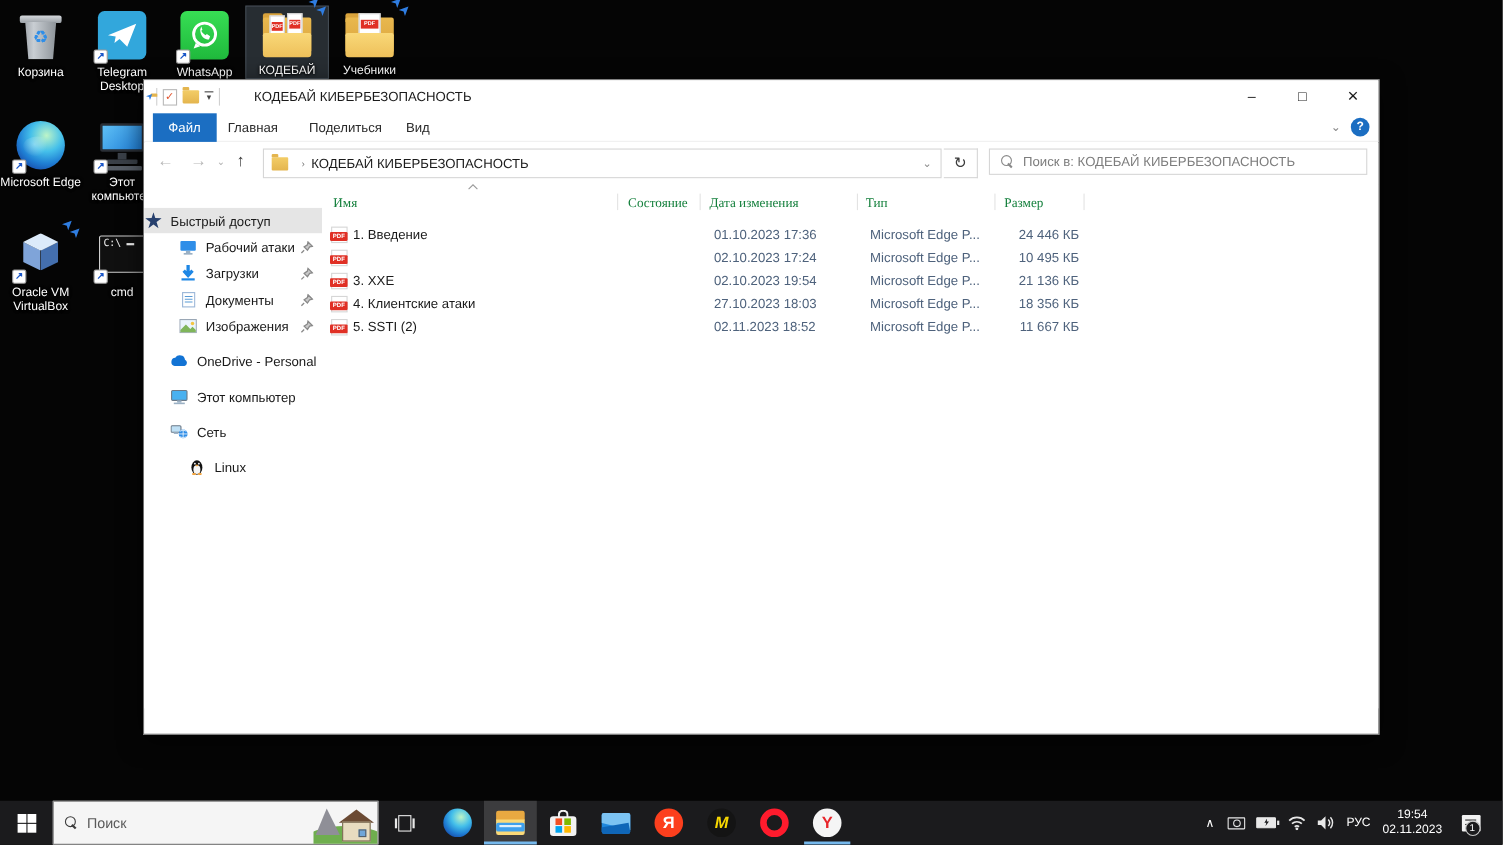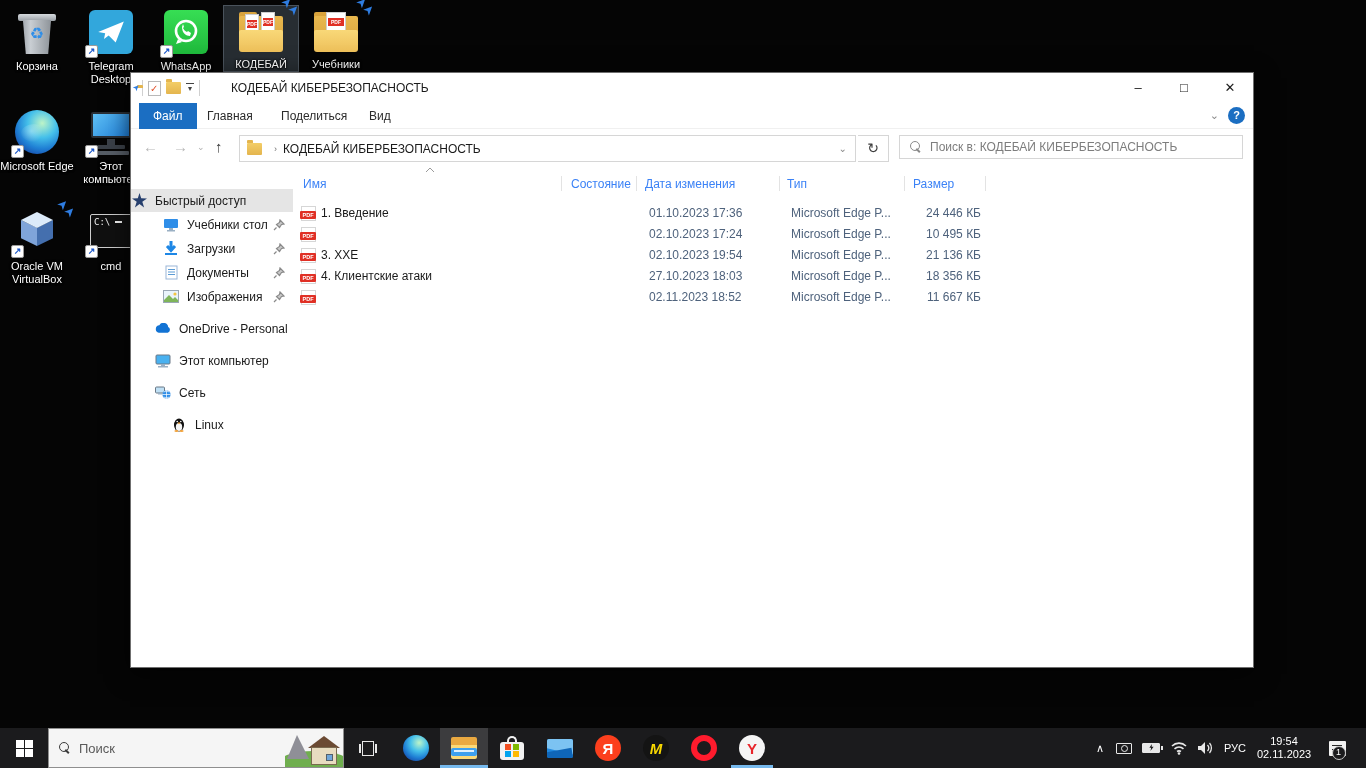--- a/index.html
+++ b/index.html
@@ -83,21 +83,21 @@
   
   #sidebar { position:absolute; left:0; top:95px; width:162px; bottom:23px; background:#fff; overflow:hidden; }
   .srow { position:absolute; left:0; width:162px; height:23px; display:flex; align-items:center; font-size:12px; color:#1a1a1a; }
   .srow.sel { background:#e5e5e5; }
   .sico { width:16px; height:16px; margin-right:8px; flex:0 0 16px; display:inline-flex; align-items:center; justify-content:center; }
   .pin { margin-left:auto; margin-right:8px; width:12px; height:12px; }
   .pin svg { display:block; }
 
   
   #filelist { position:absolute; left:162px; top:95px; right:0; bottom:23px; background:#fff; }
-  .hcell { position:absolute; top:5px; height:22px; line-height:22px; font-size:12px; color:#3b82f6; }
+  .hcell { position:absolute; top:5px; height:22px; line-height:22px; font-size:12px; color:#15803d;font-family:Liberation Serif, serif; }
   .hsep { position:absolute; top:8px; width:1px; height:15px; background:#e3e3e3; }
   .sortmark { position:absolute; left:132px; top:-3px; width:10px; height:8px; color:#7a7a7a; font-size:9px; }
   .frow { position:absolute; left:4px; right:6px; height:21px; }
   .fcell { position:absolute; top:0; height:21px; line-height:21px; font-size:12px; white-space:nowrap; overflow:hidden; }
   .c-name { left:24px; width:240px; color:#1a1a1a; }
   .c-date { left:352px; width:130px; color:#4e627c; }
   .c-type { left:494px; width:112px; color:#4e627c; }
   .c-size { left:572px; width:112px; text-align:right; color:#4e627c; }
   .pdf16 { position:absolute; left:4px; top:3px; width:15px; height:15px; background:#fff; border:1px solid #d6d6d6; }
   .pdf16 .pdfb { position:absolute; left:-2px; top:4px; width:16px; height:8px; background:#e03025; color:#fff; font-size:5.5px; font-weight:bold; text-align:center; line-height:8px; border-radius:1px; }
@@ -348,21 +348,21 @@
         <span class="slabel">Быстрый доступ</span>
       </div>
       <div class="srow" style="top:45px;padding-left:32px">
         <span class="sico">
             <svg width="16" height="14" viewBox="0 0 16 14">
               <rect x="1" y="1" width="14" height="9" rx="1" fill="#2f8ee8"></rect>
               <rect x="6" y="10" width="4" height="2" fill="#9ab0c4"></rect>
               <rect x="4" y="12" width="8" height="1.5" fill="#9ab0c4"></rect>
             </svg>
           </span>
-        <span class="slabel">Учебники стол</span>
+        <span class="slabel">Рабочий атаки</span>
         <span class="pin">
             <svg width="12" height="12" viewBox="0 0 12 12">
               <path d="M7 1 L11 5 L8.5 5.5 L6.5 8.5 L3.5 5.5 L6.5 3.5 Z M3.5 8.5 L1 11" stroke="#8a8a8a" stroke-width="1.2" fill="#c9c9c9"></path>
             </svg>
           </span>
       </div>
       <div class="srow" style="top:69px;padding-left:32px">
         <span class="sico">
             <svg width="14" height="15" viewBox="0 0 14 15">
               <path d="M7 0 L7 8 M3 5 L7 9.5 L11 5" stroke="#1e87e5" stroke-width="3" fill="none"></path>
@@ -499,20 +499,21 @@
           </span>
         <span class="fcell c-name">4. Клиентские атаки</span>
         <span class="fcell c-date">27.10.2023 18:03</span>
         <span class="fcell c-type">Microsoft Edge P...</span>
         <span class="fcell c-size">18 356 КБ</span>
       </div>
       <div class="frow" style="top:119px">
         <span class="pdf16">
             <span class="pdfb">PDF</span>
           </span>
+        <span class="fcell c-name">5. SSTI (2)</span>
         <span class="fcell c-date">02.11.2023 18:52</span>
         <span class="fcell c-type">Microsoft Edge P...</span>
         <span class="fcell c-size">11 667 КБ</span>
       </div>
     </div>
 
   </div>
 
   <div id="taskbar">
     <div class="tb-btn" style="left:0">

